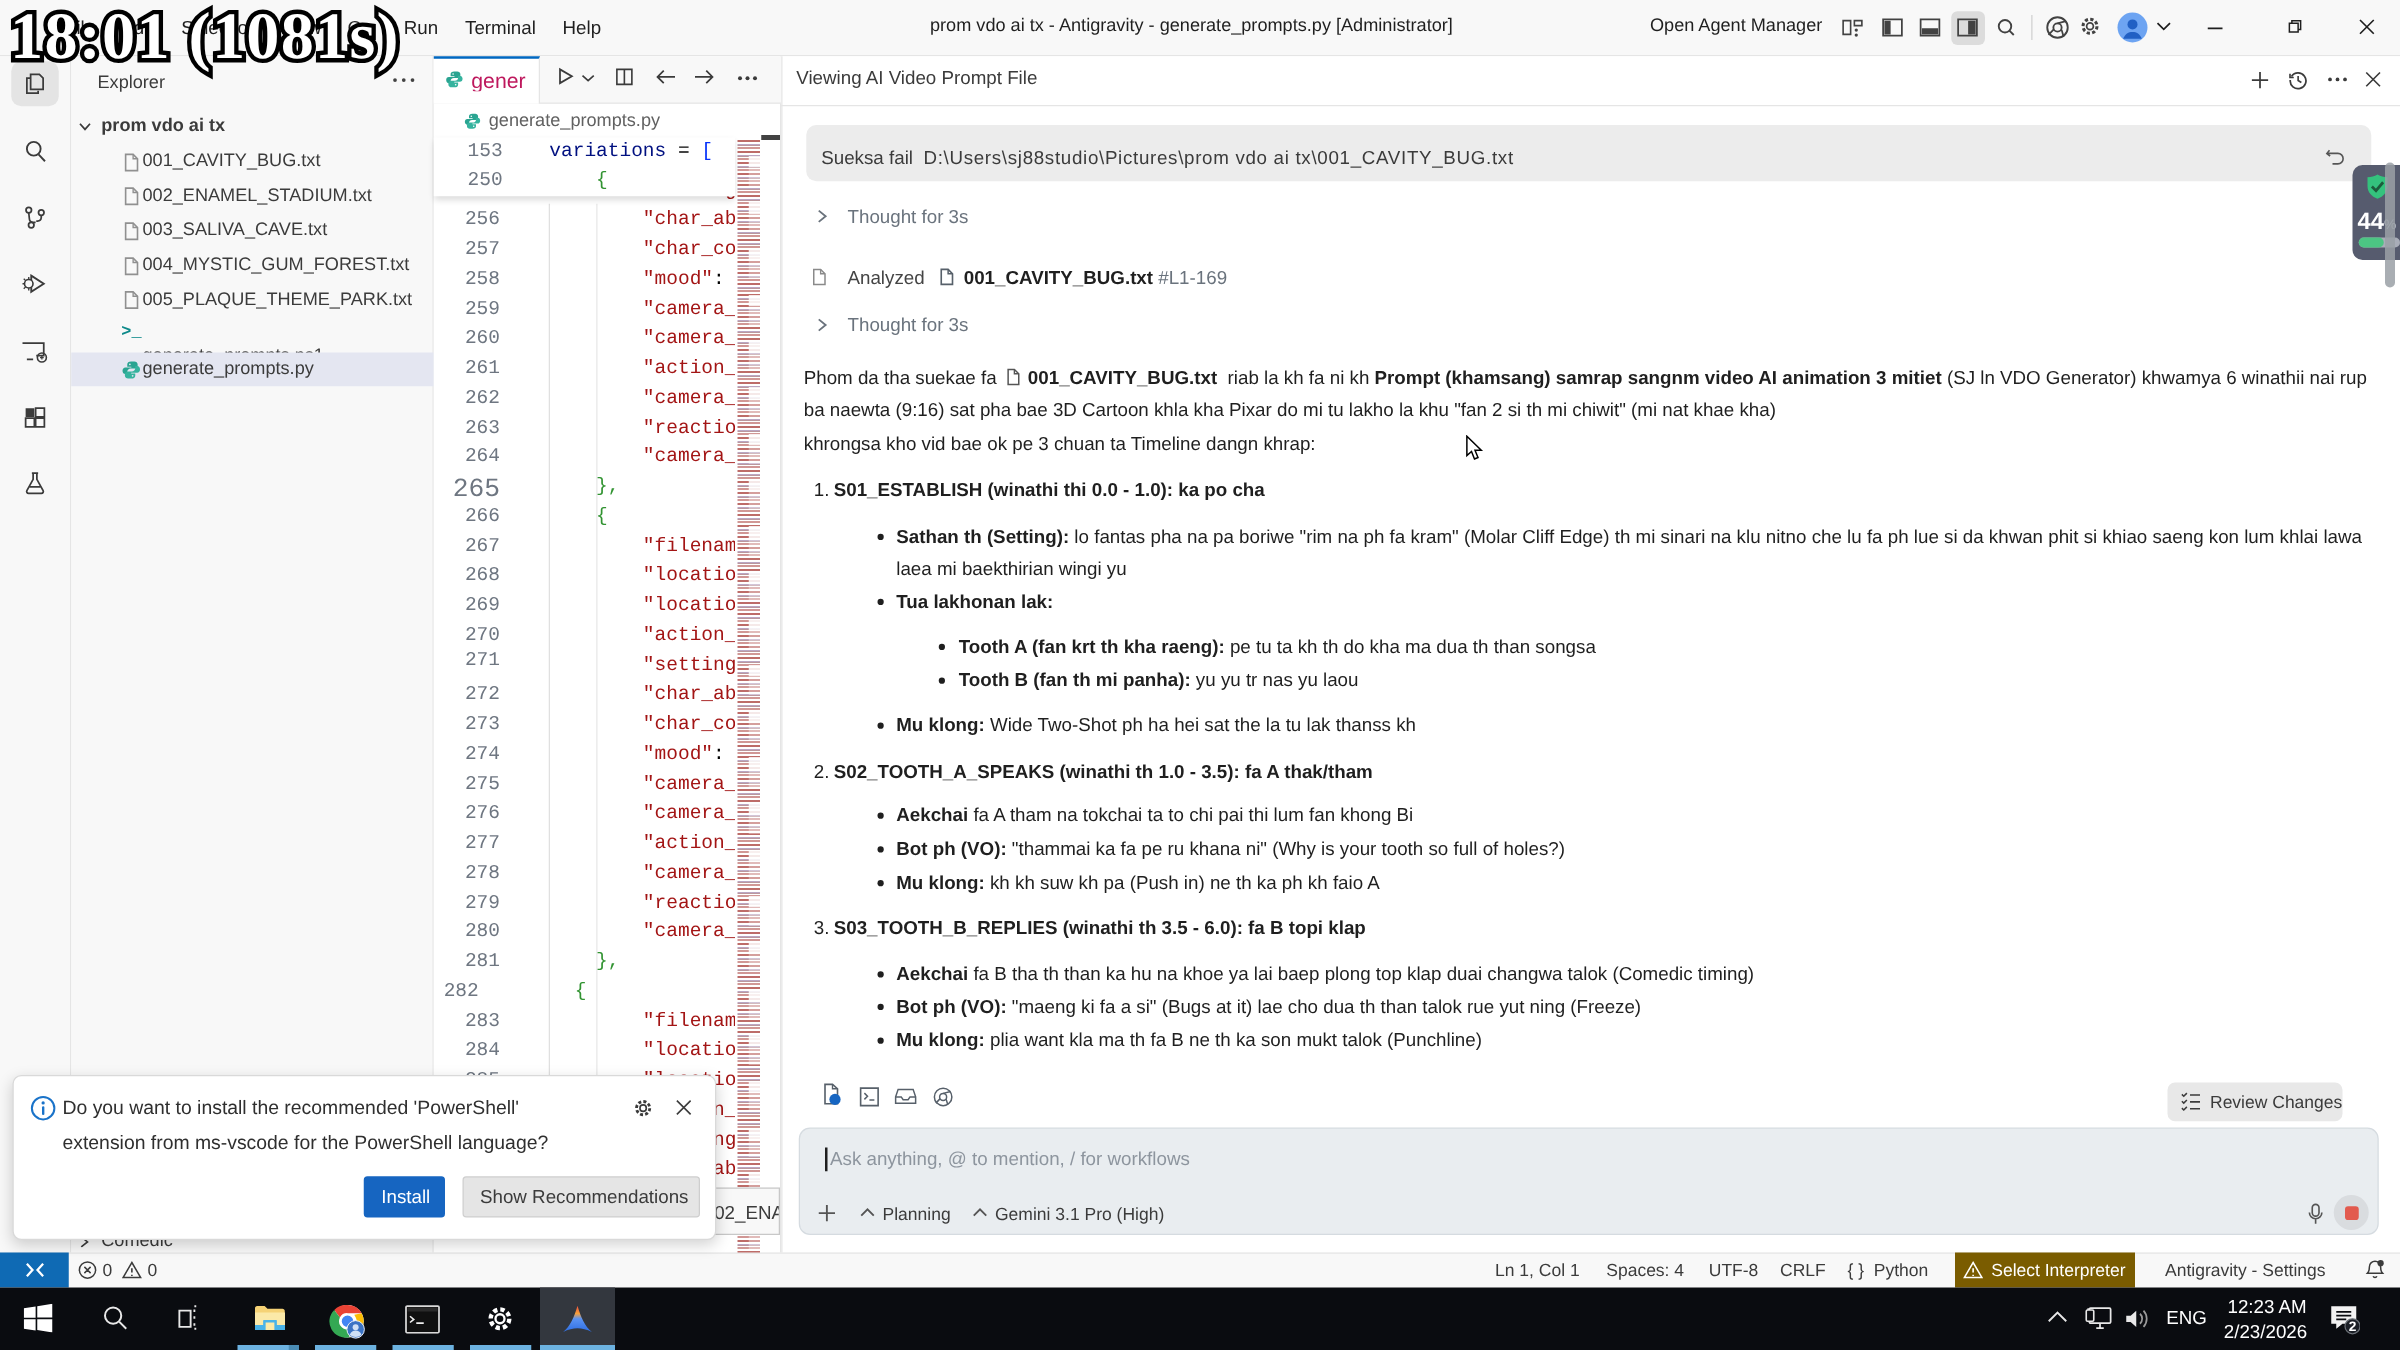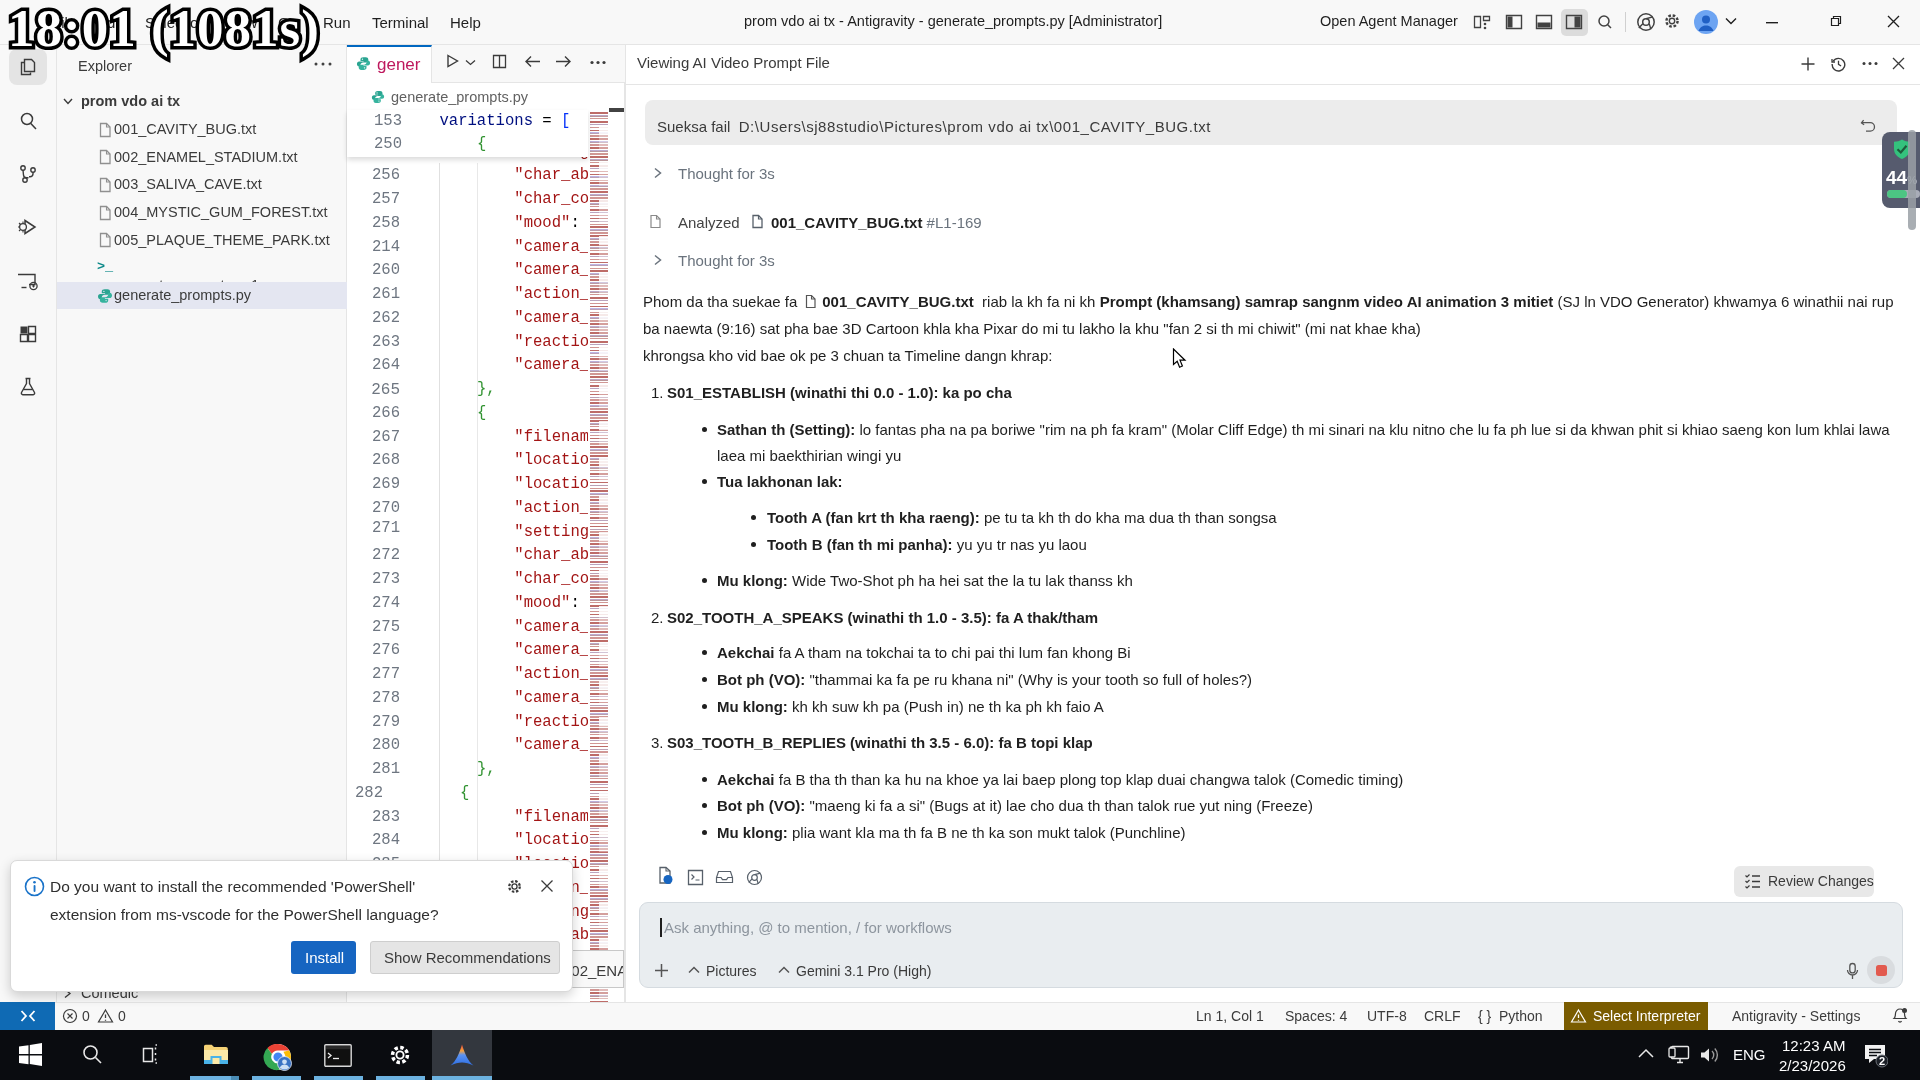--- a/index.html
+++ b/index.html
@@ -196,21 +196,21 @@
   </div>
 <div class="abs" style="left:347px;top:188.07px;width:241px;height:23.75px;overflow:hidden;z-index:1">
     <div class="txt mono" style="right:188px;top:4px;font-size:15.6px;color:#6e7681;position:absolute">257</div>
     <div class="txt mono" style="left:55px;top:4px;font-size:15.6px;color:#000">&nbsp;&nbsp;&nbsp;&nbsp;&nbsp;&nbsp;&nbsp;&nbsp;&nbsp;&nbsp;&nbsp;&nbsp;<span style="color:#a31515">"char_consistency"</span>: </div>
   </div>
 <div class="abs" style="left:347px;top:211.82px;width:241px;height:23.75px;overflow:hidden;z-index:1">
     <div class="txt mono" style="right:188px;top:4px;font-size:15.6px;color:#6e7681;position:absolute">258</div>
     <div class="txt mono" style="left:55px;top:4px;font-size:15.6px;color:#000">&nbsp;&nbsp;&nbsp;&nbsp;&nbsp;&nbsp;&nbsp;&nbsp;&nbsp;&nbsp;&nbsp;&nbsp;<span style="color:#a31515">"mood"</span>: </div>
   </div>
 <div class="abs" style="left:347px;top:235.57px;width:241px;height:23.75px;overflow:hidden;z-index:1">
-    <div class="txt mono" style="right:188px;top:4px;font-size:15.6px;color:#6e7681;position:absolute">214</div>
+    <div class="txt mono" style="right:188px;top:4px;font-size:15.6px;color:#6e7681;position:absolute">259</div>
     <div class="txt mono" style="left:55px;top:4px;font-size:15.6px;color:#000">&nbsp;&nbsp;&nbsp;&nbsp;&nbsp;&nbsp;&nbsp;&nbsp;&nbsp;&nbsp;&nbsp;&nbsp;<span style="color:#a31515">"camera_angle"</span>: </div>
   </div>
 <div class="abs" style="left:347px;top:259.32px;width:241px;height:23.75px;overflow:hidden;z-index:1">
     <div class="txt mono" style="right:188px;top:4px;font-size:15.6px;color:#6e7681;position:absolute">260</div>
     <div class="txt mono" style="left:55px;top:4px;font-size:15.6px;color:#000">&nbsp;&nbsp;&nbsp;&nbsp;&nbsp;&nbsp;&nbsp;&nbsp;&nbsp;&nbsp;&nbsp;&nbsp;<span style="color:#a31515">"camera_move"</span>: </div>
   </div>
 <div class="abs" style="left:347px;top:283.07px;width:241px;height:23.75px;overflow:hidden;z-index:1">
     <div class="txt mono" style="right:188px;top:4px;font-size:15.6px;color:#6e7681;position:absolute">261</div>
     <div class="txt mono" style="left:55px;top:4px;font-size:15.6px;color:#000">&nbsp;&nbsp;&nbsp;&nbsp;&nbsp;&nbsp;&nbsp;&nbsp;&nbsp;&nbsp;&nbsp;&nbsp;<span style="color:#a31515">"action_sequence"</span>: </div>
   </div>
@@ -220,21 +220,21 @@
   </div>
 <div class="abs" style="left:347px;top:330.57px;width:241px;height:23.75px;overflow:hidden;z-index:1">
     <div class="txt mono" style="right:188px;top:4px;font-size:15.6px;color:#6e7681;position:absolute">263</div>
     <div class="txt mono" style="left:55px;top:4px;font-size:15.6px;color:#000">&nbsp;&nbsp;&nbsp;&nbsp;&nbsp;&nbsp;&nbsp;&nbsp;&nbsp;&nbsp;&nbsp;&nbsp;<span style="color:#a31515">"reaction_shot"</span>: </div>
   </div>
 <div class="abs" style="left:347px;top:354.32px;width:241px;height:23.75px;overflow:hidden;z-index:1">
     <div class="txt mono" style="right:188px;top:4px;font-size:15.6px;color:#6e7681;position:absolute">264</div>
     <div class="txt mono" style="left:55px;top:4px;font-size:15.6px;color:#000">&nbsp;&nbsp;&nbsp;&nbsp;&nbsp;&nbsp;&nbsp;&nbsp;&nbsp;&nbsp;&nbsp;&nbsp;<span style="color:#a31515">"camera_final"</span>: </div>
   </div>
 <div class="abs" style="left:347px;top:378.07px;width:241px;height:23.75px;overflow:hidden;z-index:1">
-    <div class="txt mono" style="right:188px;top:4px;font-size:16px;color:#6e7681;position:absolute">265</div>
+    <div class="txt mono" style="right:188px;top:4px;font-size:21px;color:#6e7681;position:absolute">265</div>
     <div class="txt mono" style="left:55px;top:4px;font-size:15.6px;color:#000">&nbsp;&nbsp;&nbsp;&nbsp;&nbsp;&nbsp;&nbsp;&nbsp;<span style="color:#319331">},</span></div>
   </div>
 <div class="abs" style="left:347px;top:401.82px;width:241px;height:23.75px;overflow:hidden;z-index:1">
     <div class="txt mono" style="right:188px;top:4px;font-size:15.6px;color:#6e7681;position:absolute">266</div>
     <div class="txt mono" style="left:55px;top:4px;font-size:15.6px;color:#000">&nbsp;&nbsp;&nbsp;&nbsp;&nbsp;&nbsp;&nbsp;&nbsp;<span style="color:#319331">{</span></div>
   </div>
 <div class="abs" style="left:347px;top:425.57px;width:241px;height:23.75px;overflow:hidden;z-index:1">
     <div class="txt mono" style="right:188px;top:4px;font-size:15.6px;color:#6e7681;position:absolute">267</div>
     <div class="txt mono" style="left:55px;top:4px;font-size:15.6px;color:#000">&nbsp;&nbsp;&nbsp;&nbsp;&nbsp;&nbsp;&nbsp;&nbsp;&nbsp;&nbsp;&nbsp;&nbsp;<span style="color:#a31515">"filename"</span>: </div>
   </div>
@@ -447,21 +447,21 @@
 <div class="txt" style="left:1768px;top:874px;font-size:14px;color:#3b3b3b">Review Changes</div>
 <div class="abs" style="left:639px;top:902px;width:1264px;height:86px;background:#e9edf0;border:1px solid #d5dbe0;border-radius:9px"></div>
 <div class="abs" style="left:660px;top:918px;width:1.5px;height:19px;background:#1f1f1f"></div>
 <div class="txt" style="left:664px;top:920px;font-size:15px;color:#8d959e">Ask anything, @ to mention, / for workflows</div>
 <svg style="position:absolute;left:654px;top:963px" width="15" height="15" viewBox="0 0 15 15" fill="none">
     <path d="M7.5 1v13M1 7.5h13" stroke="#555" stroke-width="1.5" fill="none"></path>
   </svg>
 <svg style="position:absolute;left:688px;top:966px" width="12" height="8" viewBox="0 0 12 8" fill="none">
     <path d="M1 6.5 6 1.5 11 6.5" stroke="#555" stroke-width="1.5" fill="none"></path>
   </svg>
-<div class="txt" style="left:706px;top:964px;font-size:14px;color:#3b3b3b">Pictures</div>
+<div class="txt" style="left:706px;top:964px;font-size:14px;color:#3b3b3b">Planning</div>
 <svg style="position:absolute;left:778px;top:966px" width="12" height="8" viewBox="0 0 12 8" fill="none">
     <path d="M1 6.5 6 1.5 11 6.5" stroke="#555" stroke-width="1.5" fill="none"></path>
   </svg>
 <div class="txt" style="left:796px;top:964px;font-size:14px;color:#3b3b3b">Gemini 3.1 Pro (High)</div>
 <svg style="position:absolute;left:1845px;top:962px" width="15" height="19" viewBox="0 0 15 19" fill="none">
     <path d="M7.5 1.5a2.7 2.7 0 0 1 2.7 2.7v4a2.7 2.7 0 0 1-5.4 0v-4A2.7 2.7 0 0 1 7.5 1.5ZM2.5 8a5 5 0 0 0 10 0M7.5 13v4" stroke="#555" stroke-width="1.3" fill="none"></path>
   </svg>
 <div class="abs" style="left:1867px;top:956px;width:28px;height:28px;border-radius:50%;background:#d9dcdf"></div>
 <div class="abs" style="left:1875.5px;top:964.5px;width:11px;height:11px;border-radius:2.5px;background:#e25a4e"></div>
 <div class="abs" style="left:1882px;top:132px;width:38px;height:76px;background:#565b6e;border-radius:8px 0 0 8px;z-index:6"></div>

